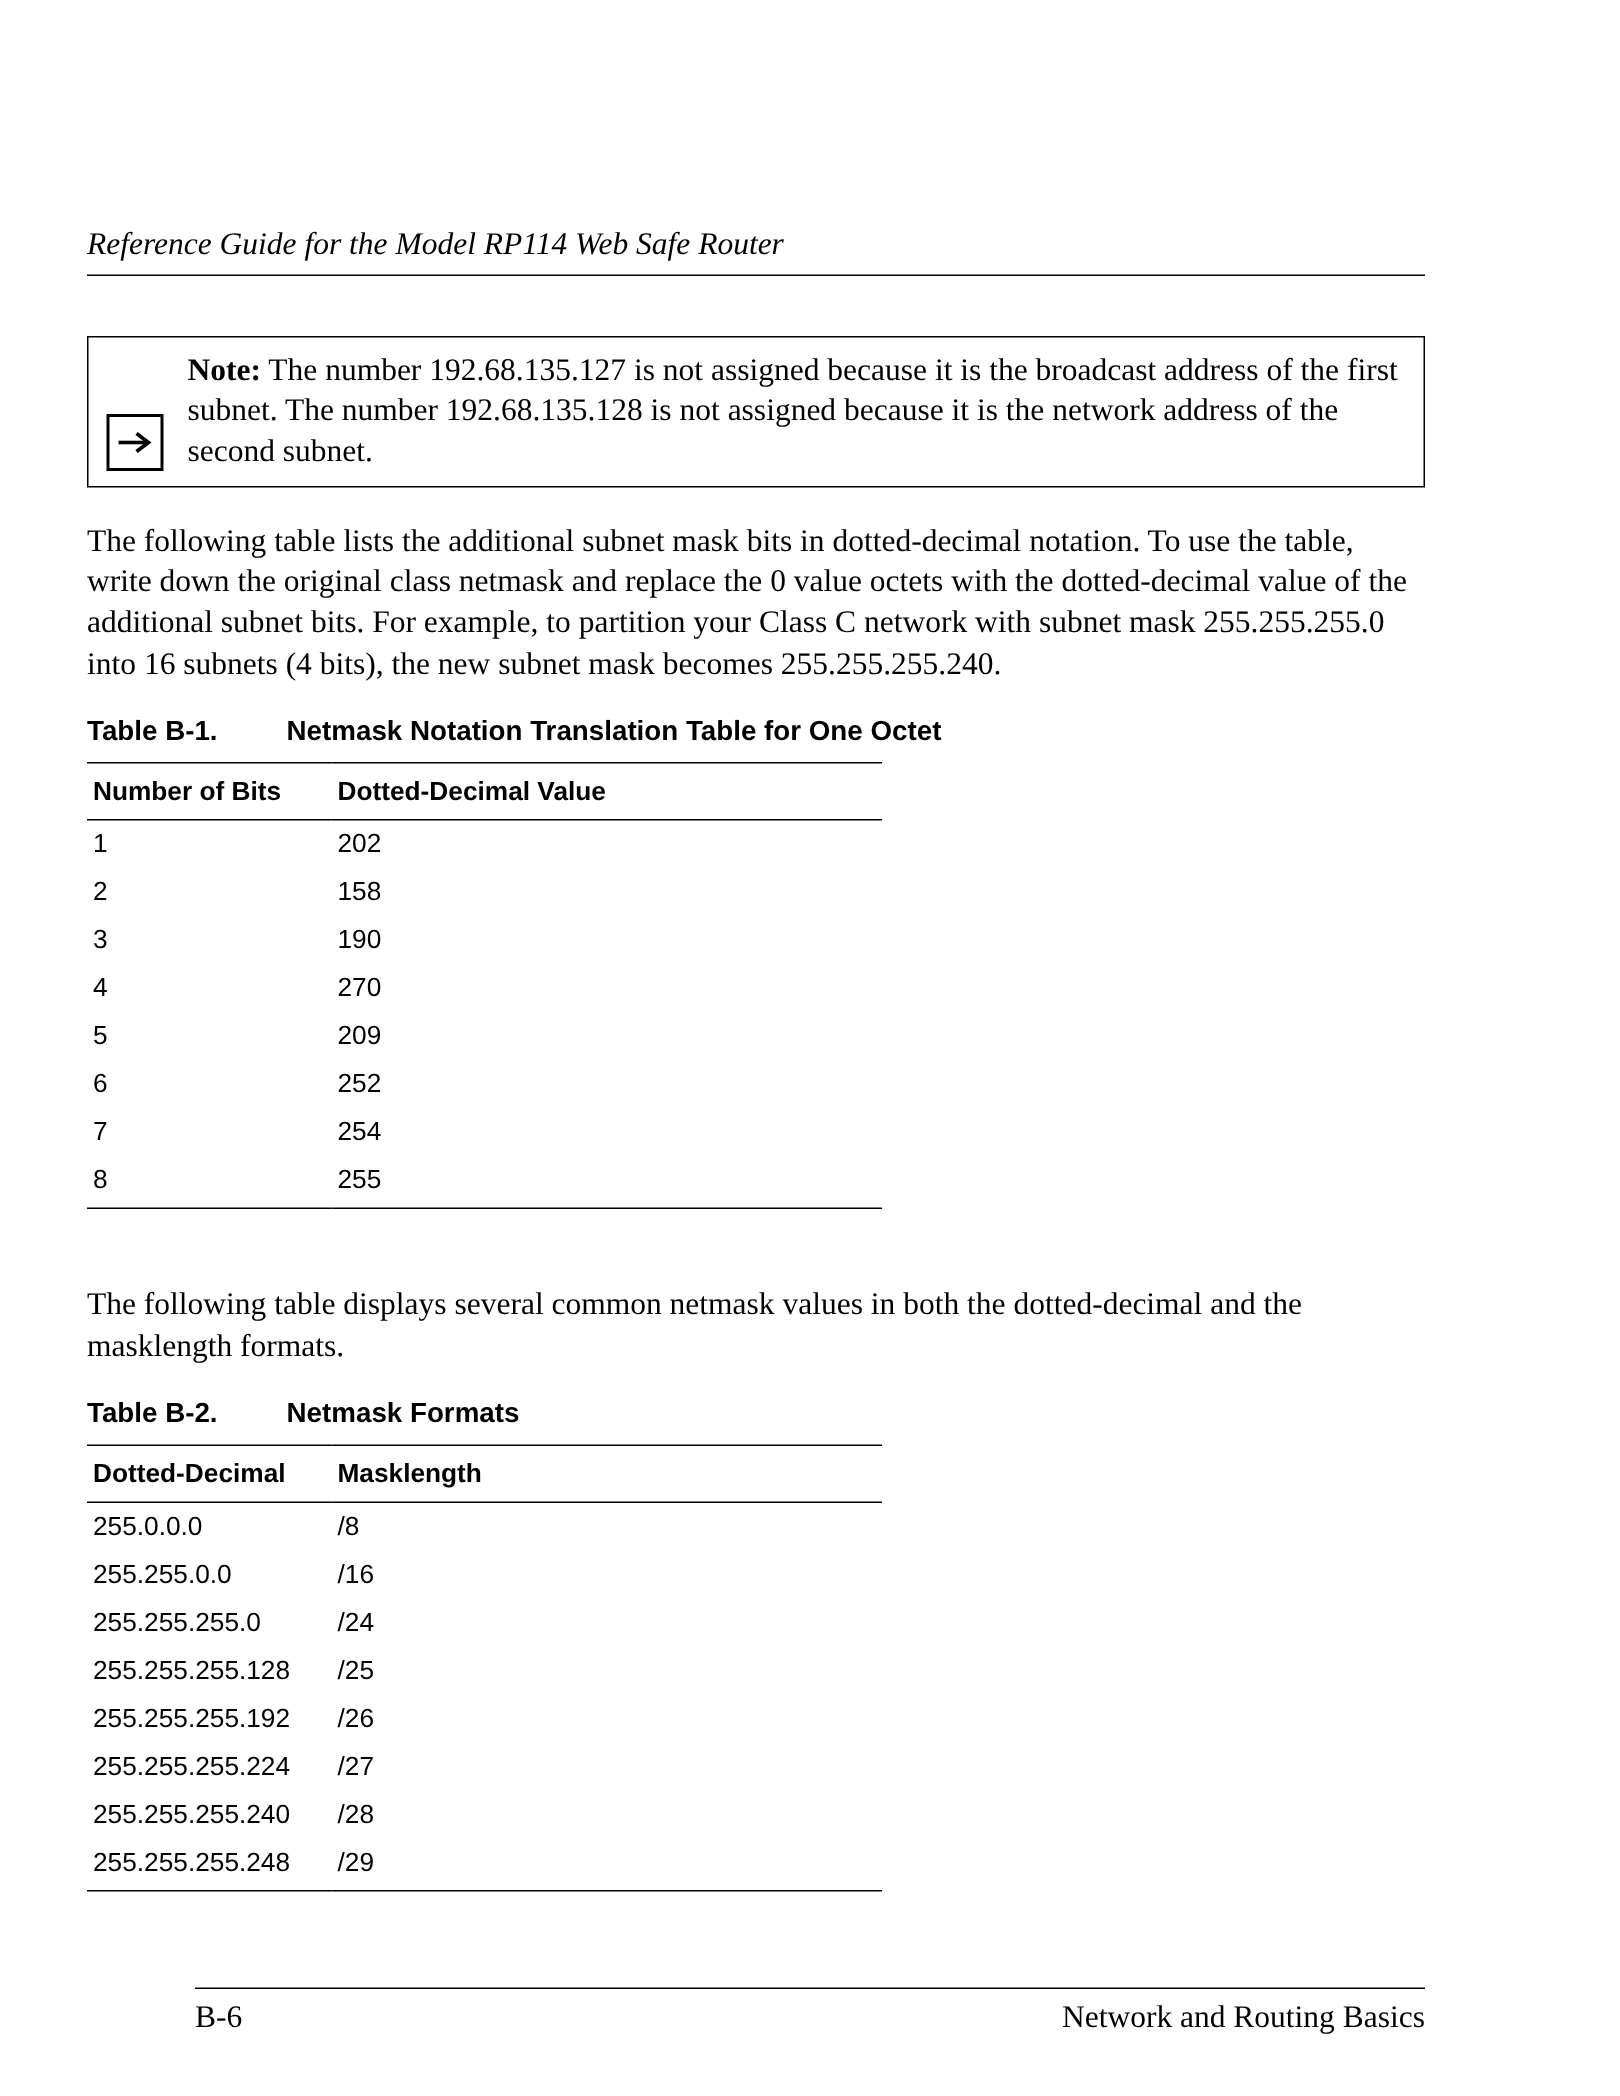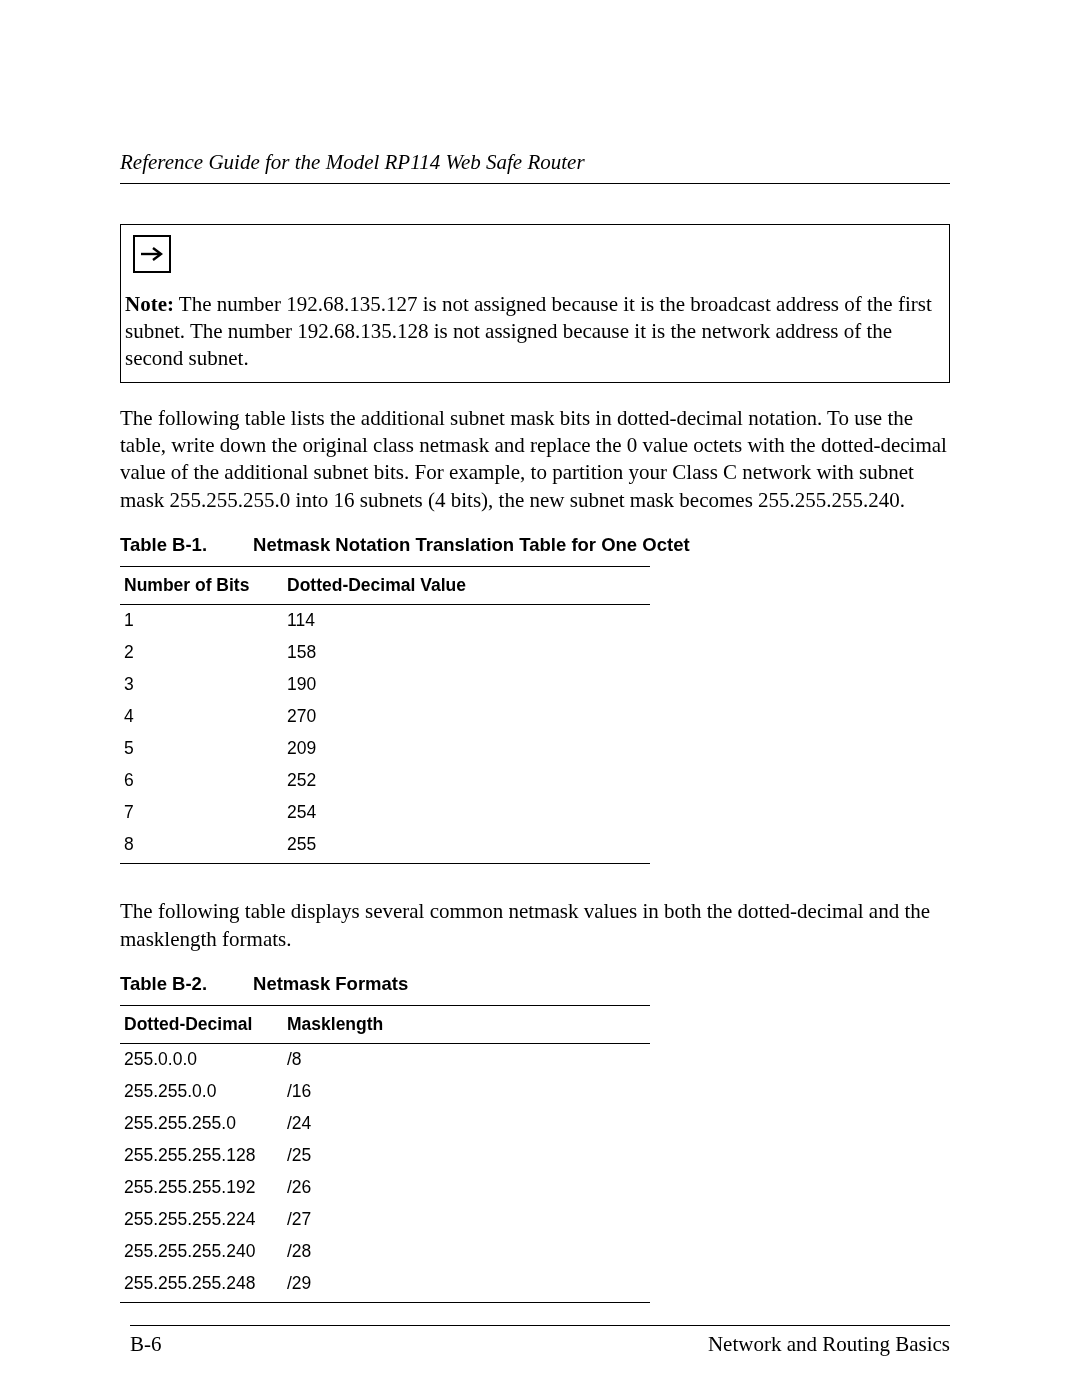--- a/index.html
+++ b/index.html
@@ -6,38 +6,37 @@
     margin: 0;
     padding: 0;
     background: #ffffff;
     font-family: "Times New Roman", Times, serif;
     color: #000000;
     width: 1080px;
     height: 1397px;
     position: relative;
   }
   .page {
-    padding: 150px 130px 60px 120px;
+    padding: 150px 130px 60px 58px;
   }
   .running-head {
     font-style: italic;
     font-size: 21px;
     margin-bottom: 8px;
   }
   .hr-thin {
     border: none;
     border-top: 1.5px solid #000;
     margin: 0 0 40px 0;
   }
   .note-box {
     border: 1.5px solid #000;
     display: flex;
-    align-items: flex-start;
+    align-items: flex-end;
     margin-bottom: 22px;
-    flex-direction: column;
   }
   .note-icon-cell {
     width: 62px;
     display: flex;
     align-items: center;
     justify-content: center;
     padding: 10px 0;
   }
   .note-icon-frame {
     width: 34px;
@@ -66,21 +65,21 @@
   }
   .table-caption .cap-num {
     display: inline-block;
     margin-right: 46px;
   }
   table.data {
     border-collapse: collapse;
     width: 530px;
     font-family: Arial, Helvetica, sans-serif;
     font-size: 17.5px;
-    margin-bottom: 34px;
+    margin-bottom: 50px;
   }
   table.data thead th {
     text-align: left;
     font-weight: bold;
     padding: 8px 4px 8px 4px;
     border-top: 1.5px solid #000;
     border-bottom: 1.5px solid #000;
   }
   table.data tbody td {
     padding: 5.5px 4px;
@@ -139,21 +138,21 @@
   <table class="data">
     <thead>
       <tr>
         <th class="col1">Number of Bits</th>
         <th>Dotted-Decimal Value</th>
       </tr>
     </thead>
     <tbody id="tbody1">
         <tr>
           <td class="col1">1</td>
-          <td>114</td>
+          <td>202</td>
         </tr>
         <tr>
           <td class="col1">2</td>
           <td>158</td>
         </tr>
         <tr>
           <td class="col1">3</td>
           <td>190</td>
         </tr>
         <tr>

